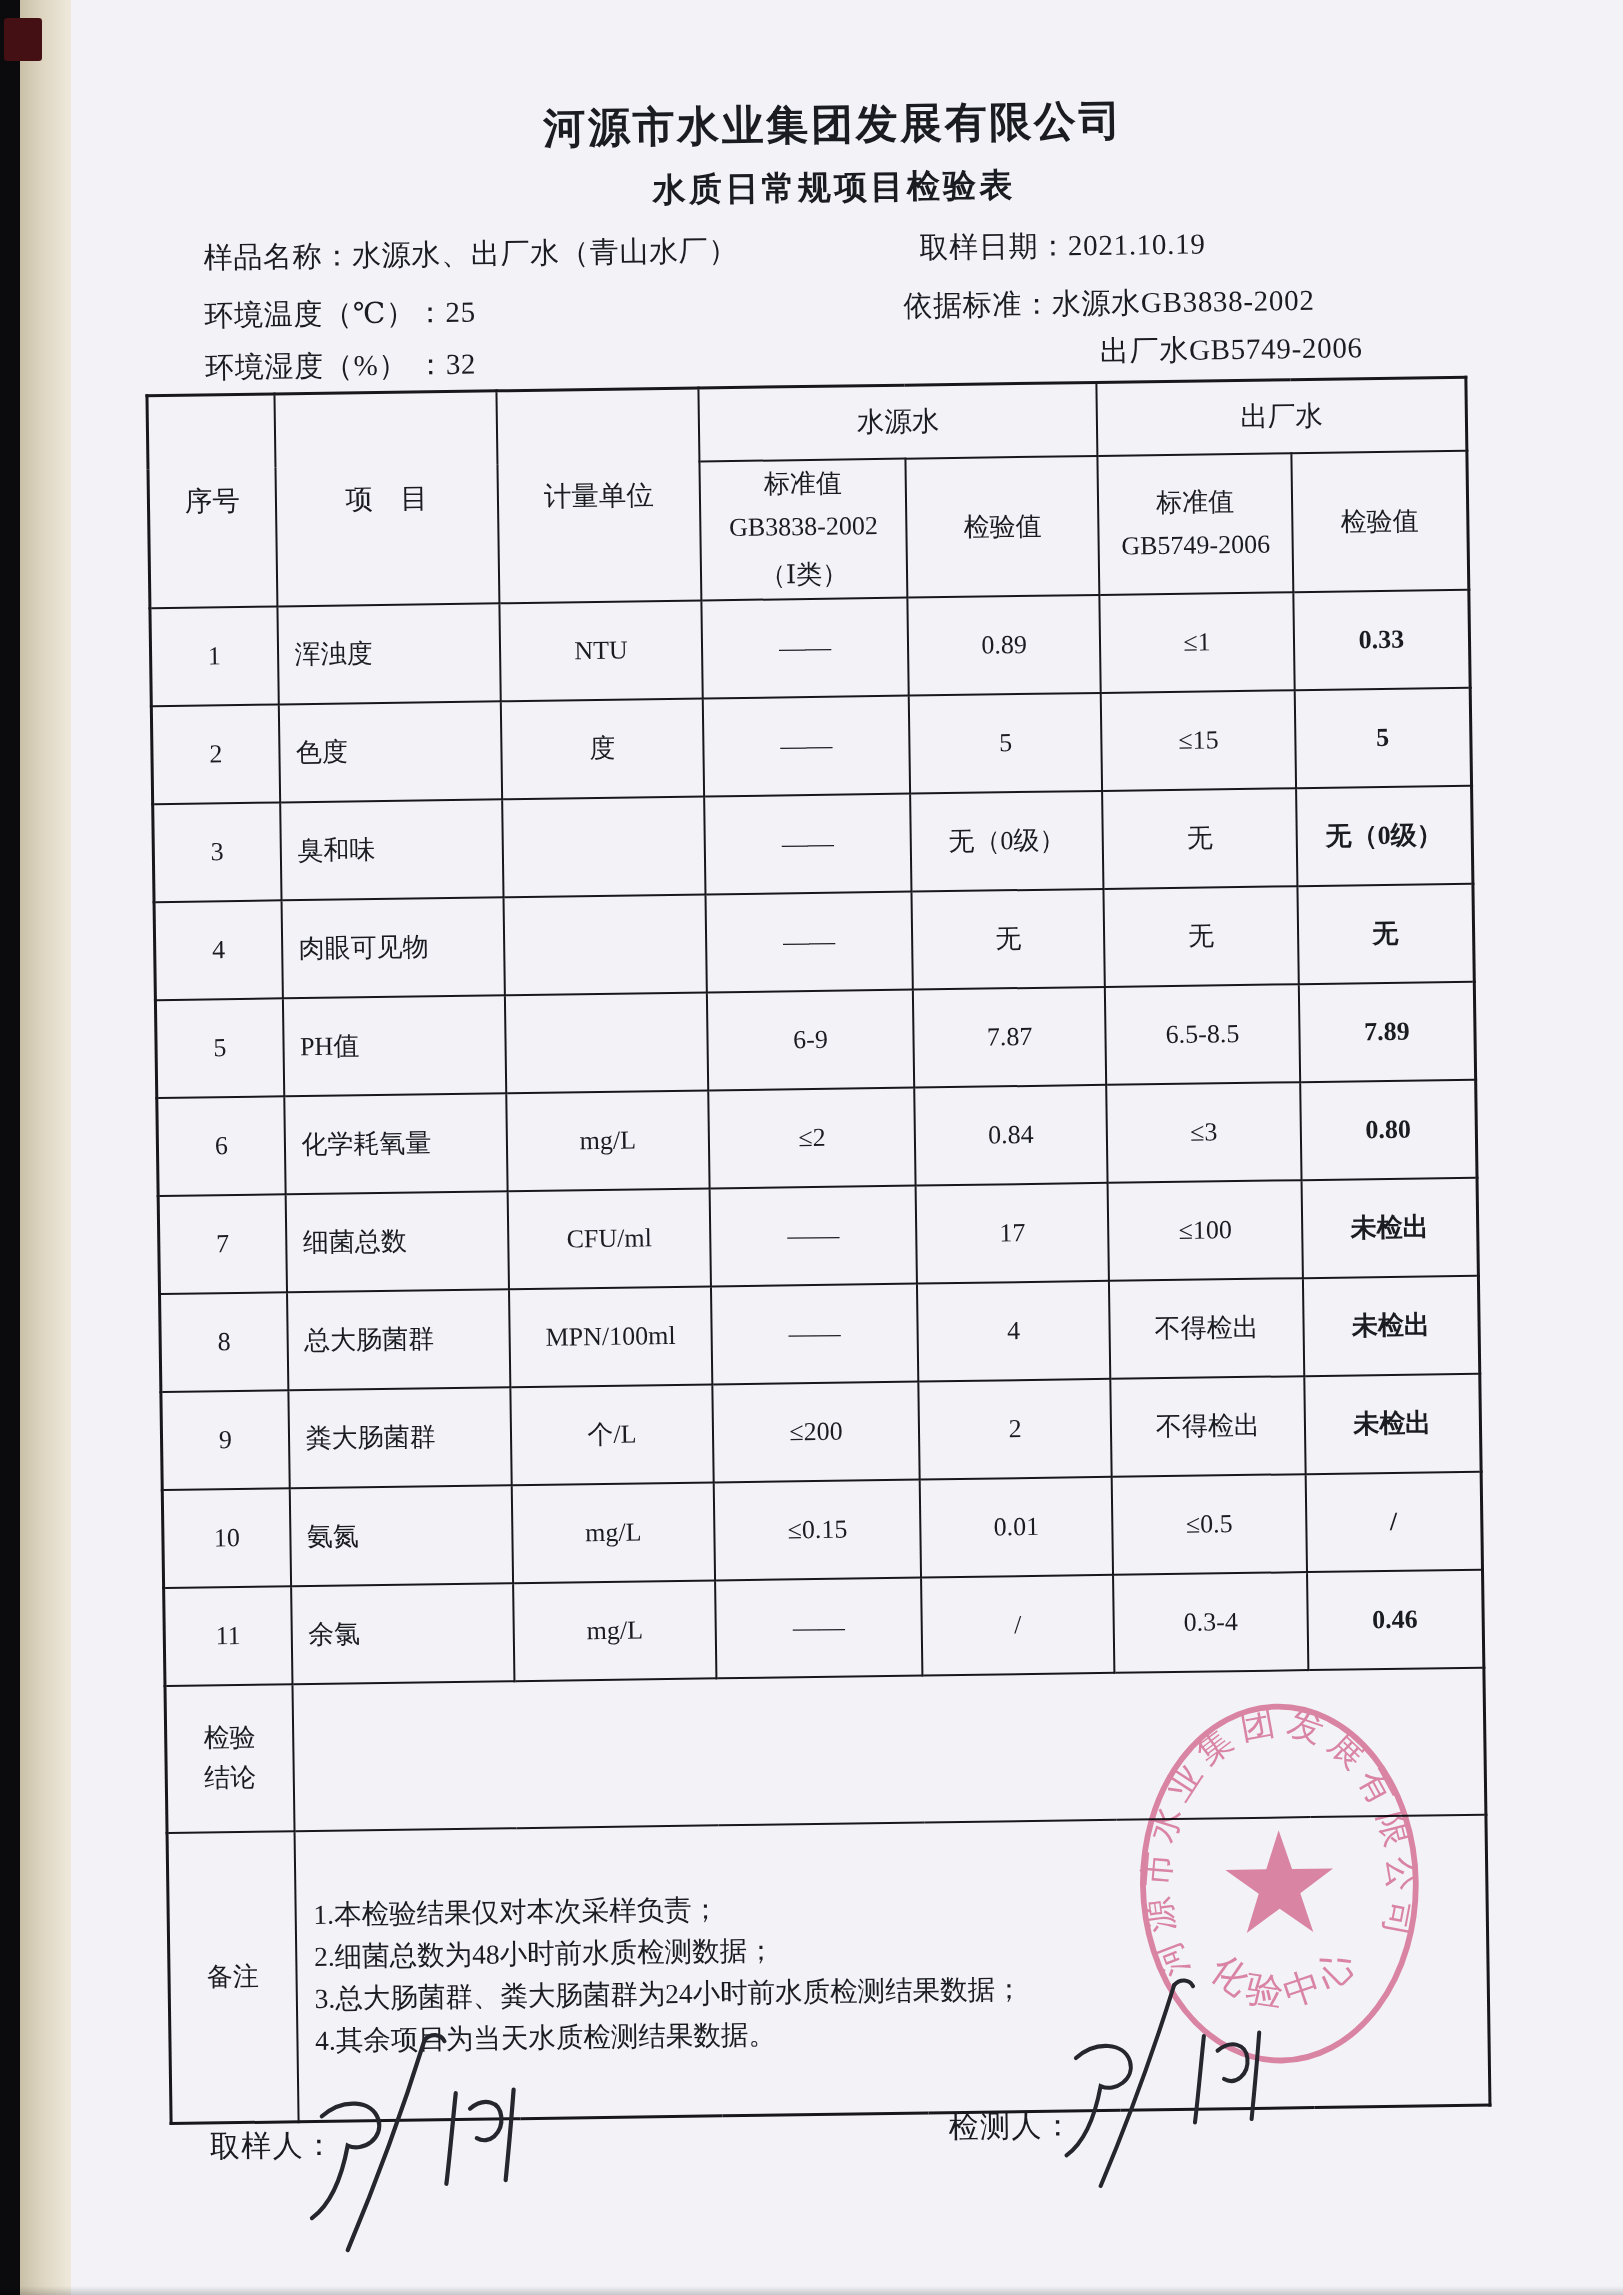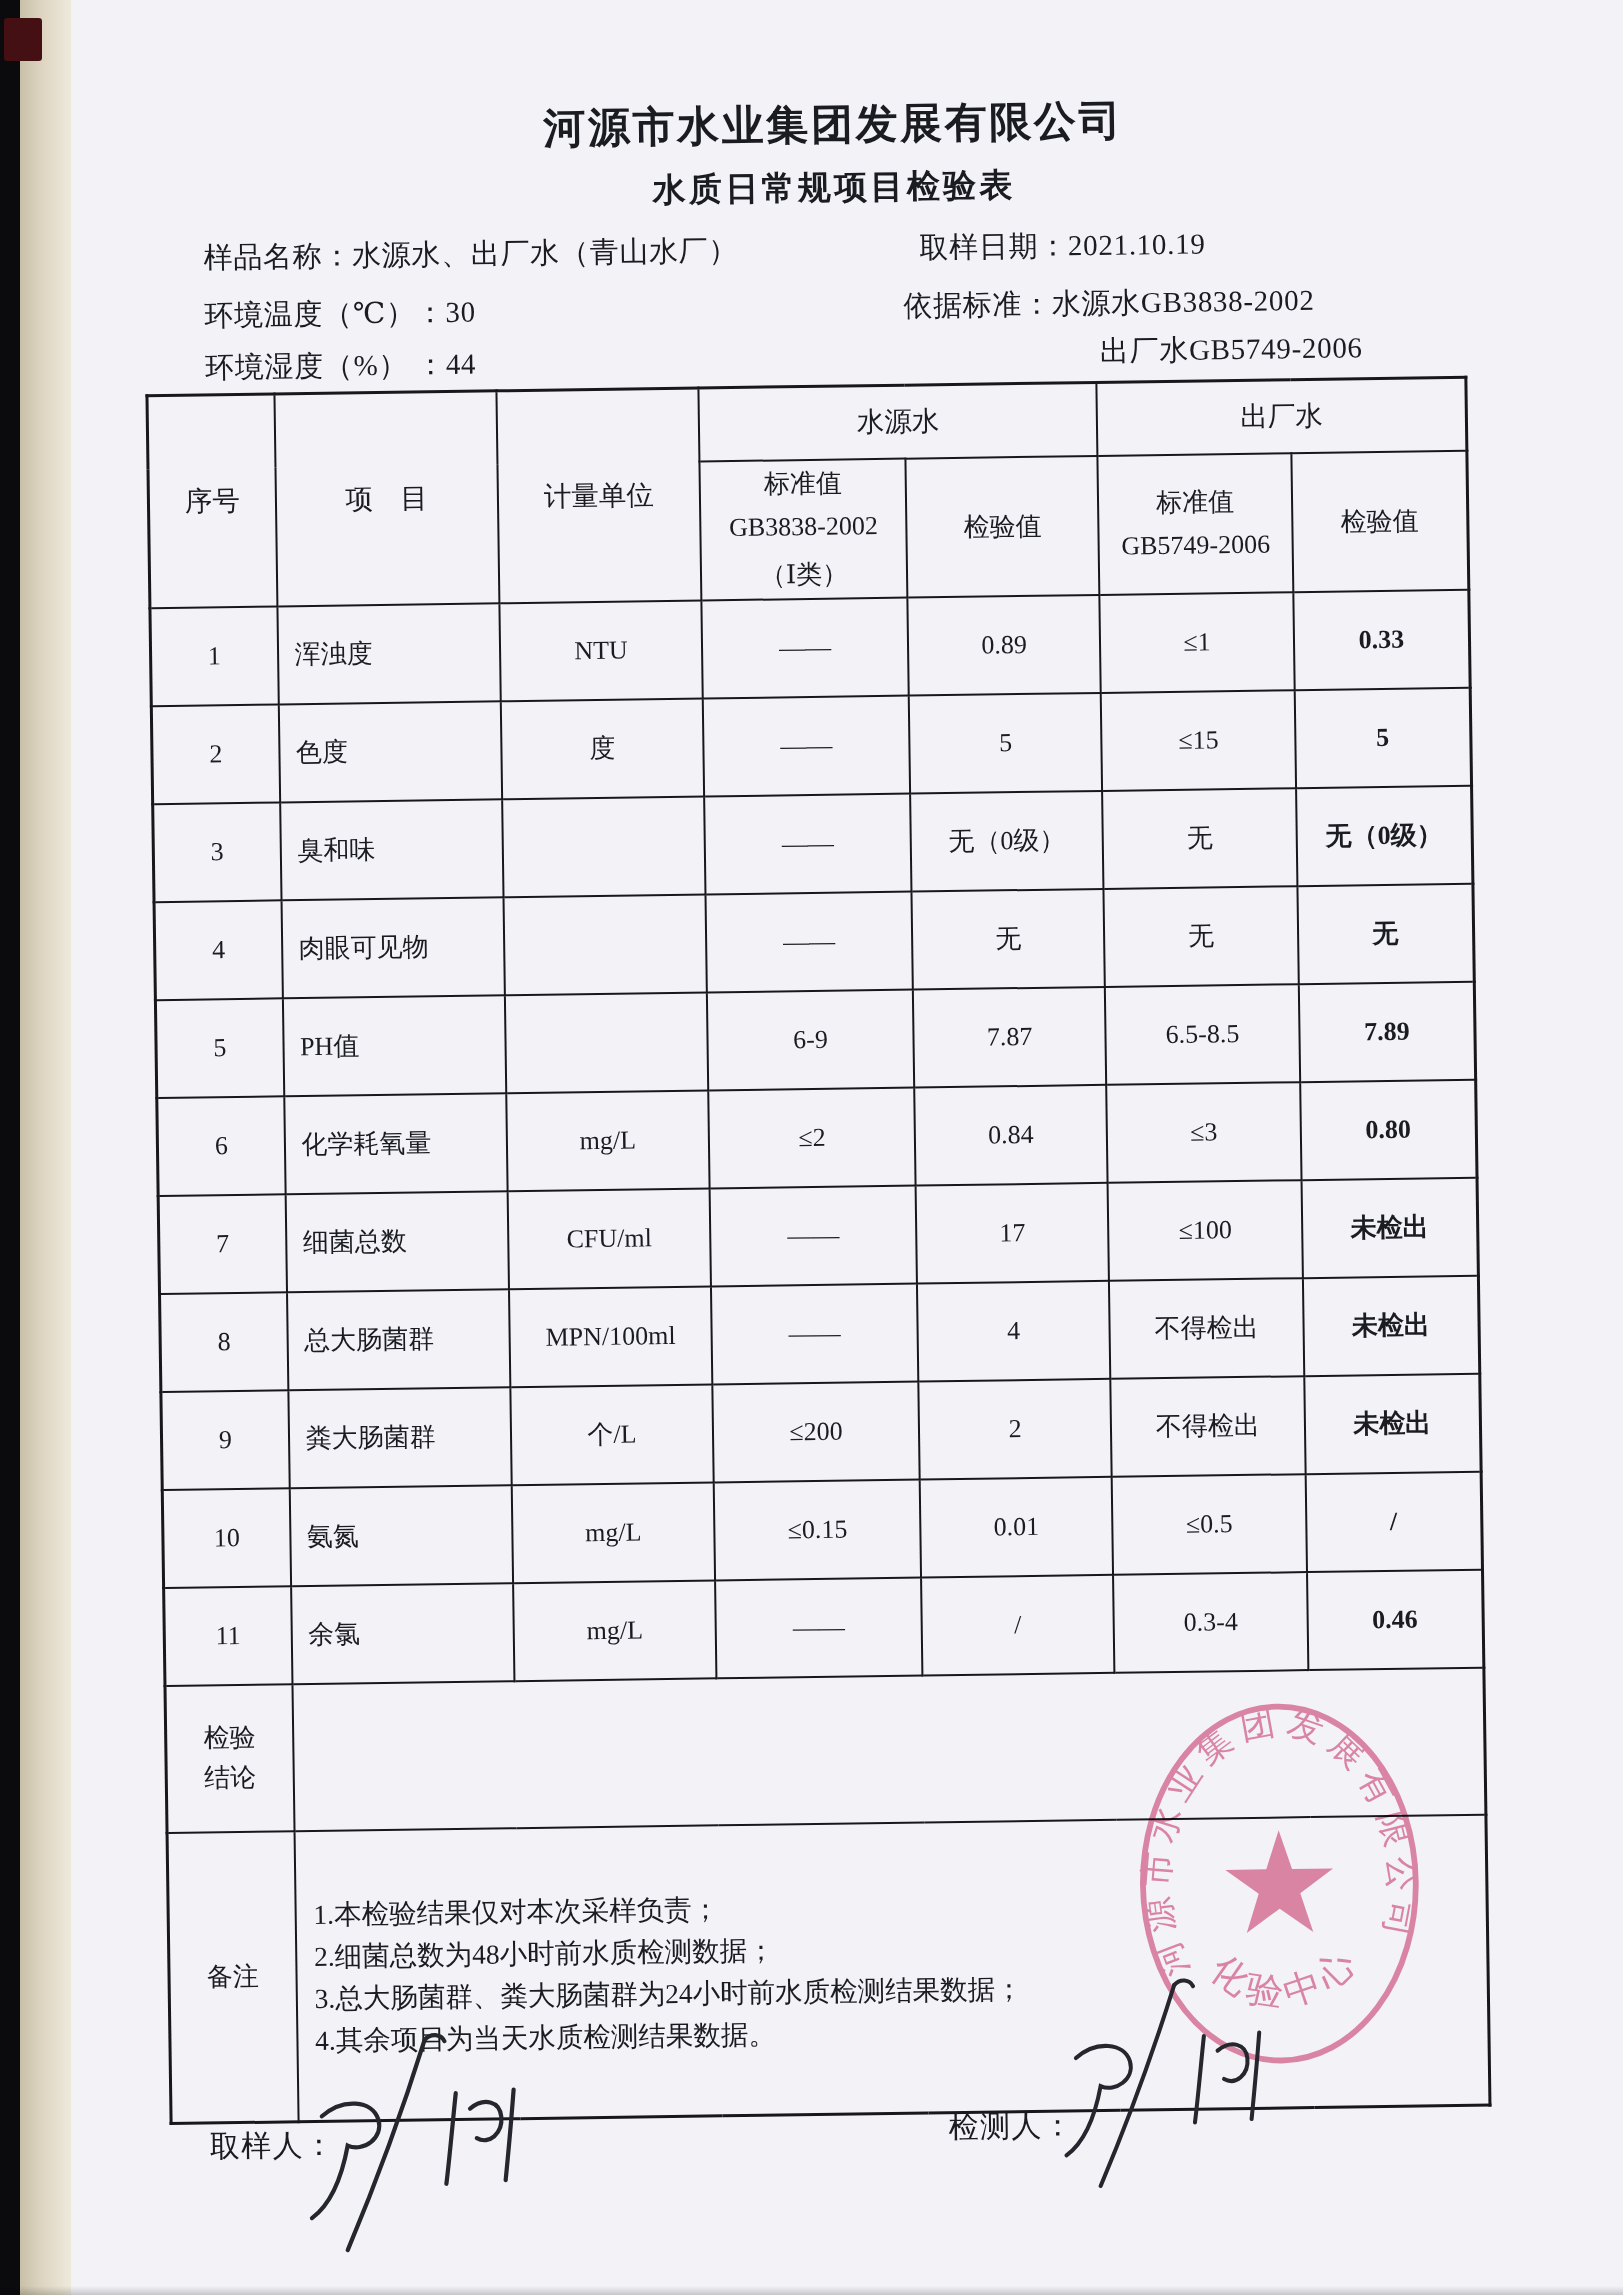--- a/index.html
+++ b/index.html
@@ -77,27 +77,27 @@
   <div class="doc-title">河源市水业集团发展有限公司</div>
   <div class="doc-subtitle">水质日常规项目检验表</div>
 
   <div class="info-line" id="info-sample">
     <span>样品名称：</span><span>水源水、出厂水（青山水厂）</span>
   </div>
   <div class="info-line" id="info-date">
     <span>取样日期：</span><span>2021.10.19</span>
   </div>
   <div class="info-line" id="info-temp">
-    <span>环境温度（℃）：</span><span>30</span>
+    <span>环境温度（℃）：</span><span>25</span>
   </div>
   <div class="info-line" id="info-standard">
     <span>依据标准：</span><span>水源水GB3838-2002</span>
   </div>
   <div class="info-line" id="info-humidity">
-    <span>环境湿度（%） ：</span><span>44</span>
+    <span>环境湿度（%） ：</span><span>32</span>
   </div>
   <div class="info-line" id="info-standard2">
     <span>出厂水GB5749-2006</span>
   </div>
 
   <div class="results-table-wrap">
     <table>
       <colgroup>
         <col style="width:9.65%">
           <col style="width:16.83%">

